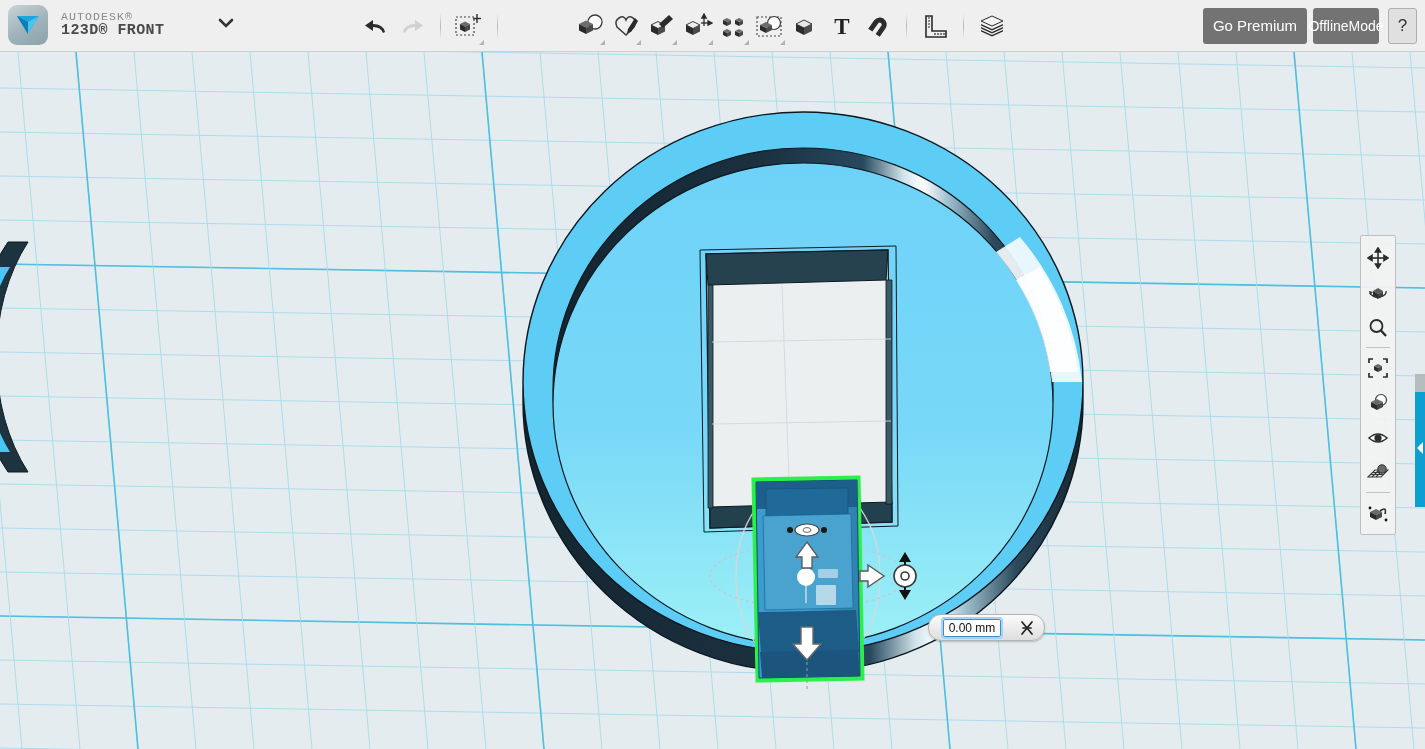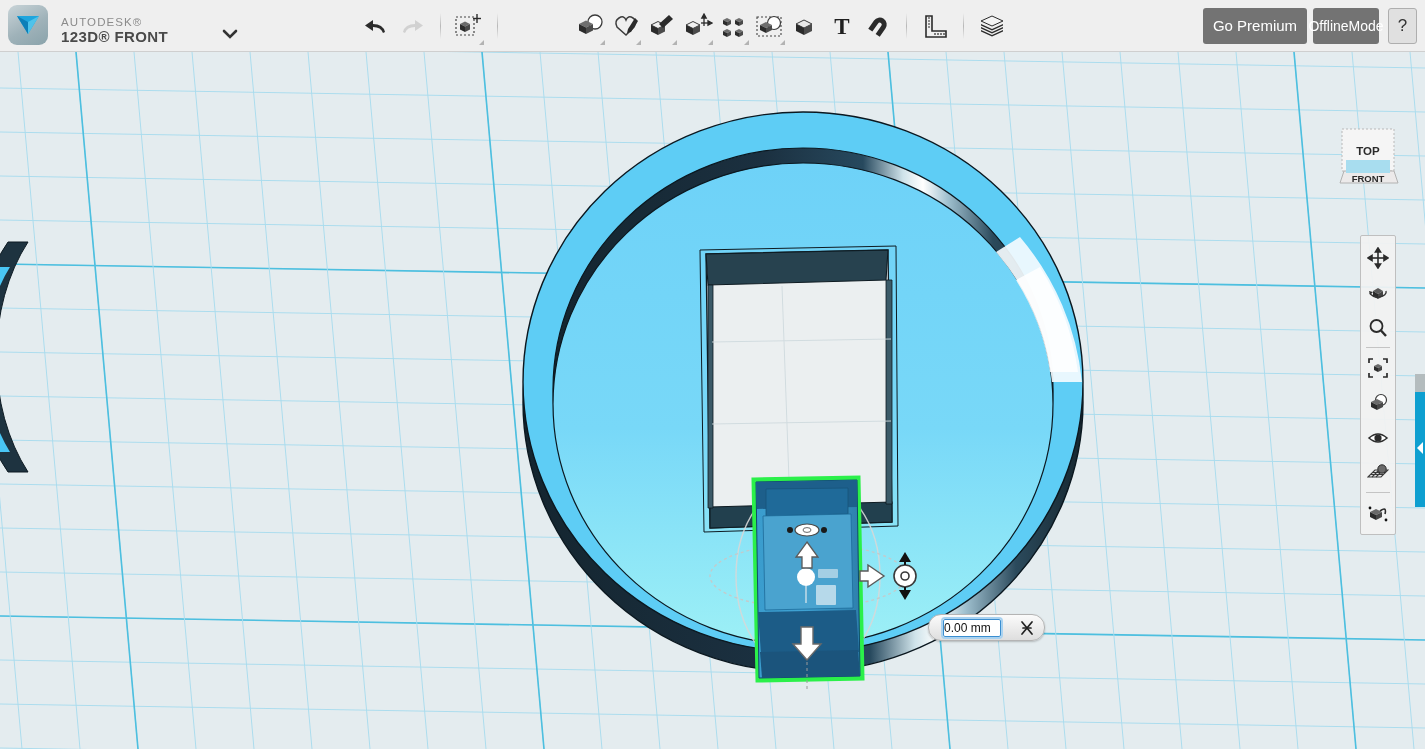--- a/index.html
+++ b/index.html
@@ -12,21 +12,21 @@
   #app { position: relative; width: 1425px; height: 749px; }
 
   
   #header {
     position: absolute; left: 0; top: 0;
     width: 1425px; height: 52px;
     background: #efefef;
     border-bottom: 1px solid #cfcfcf;
     z-index: 40;
   }
-  #brand { position: absolute; left: 8px; top: 5px; display: flex; align-items: flex-end; }
+  #brand { position: absolute; left: 8px; top: 5px; display: flex; align-items: center; font-family: Liberation Mono, monospace; }
   #logo-tile {
     width: 40px; height: 40px; border-radius: 9px;
     background: linear-gradient(150deg,#c9d4d8 0%, #9fb2b9 55%, #8aa3ab 100%);
     display: flex; align-items: center; justify-content: center;
   }
   #brand-text { margin-left: 13px; line-height: 1.08; }
   #brand-top { font-size: 11.5px; letter-spacing: 1.1px; color: #8b8b8b; }
   #brand-bottom { font-size: 15px; font-weight: bold; letter-spacing: .4px; color: #4a4a4a; }
   #brand-caret { margin-left: 52px; color: #3a3a3a; }
 
@@ -113,21 +113,21 @@
     height: 27px; display: flex; align-items: center;
     background: linear-gradient(to bottom,#fbfbfb,#dedede);
     border: 1px solid #b4b4b4; border-radius: 13px;
     padding: 0 5px 0 14px;
     box-shadow: 0 1px 2px rgba(0,0,0,.22);
   }
   #measure-input {
     width: 58px; height: 18px;
     font-family: "Liberation Sans", sans-serif;
     font-size: 12px; color: #111;
-    background: #fff; 
+    background: #fff; text-align: center;
     border: 1px solid #3b8ed0; border-radius: 2px;
     outline: 2px solid #a9d2f0; outline-offset: 0;
   }
   #measure-snap {
     margin-left: 14px; width: 24px; height: 22px;
     display: flex; align-items: center; justify-content: center;
     cursor: pointer;
   }
 </style>
 </head>
@@ -318,32 +318,20 @@
           <circle cx="905" cy="524" r="11" fill="#ffffff" stroke="#3a3a3a" stroke-width="1.6"></circle>
           <circle cx="905" cy="524" r="4" fill="none" stroke="#3a3a3a" stroke-width="1.6"></circle>
           <path d="M 905,500 L 911,510 L 899,510 Z" fill="#111"></path>
           <path d="M 905,548 L 911,538 L 899,538 Z" fill="#111"></path>
           <line x1="905" y1="508" x2="905" y2="513" stroke="#111" stroke-width="2"></line>
           <line x1="905" y1="535" x2="905" y2="540" stroke="#111" stroke-width="2"></line>
         </g>
       </g>
     </svg>
 
-    <div id="viewcube">
-      <svg width="72" height="78">
-
-        <polygon points="6,42 36,22 66,42 36,58" fill="none"></polygon>
-        <rect x="10" y="14" width="52" height="42" fill="#f5f5f5" stroke="#b9b9b9" stroke-width="1" stroke-dasharray="2 2"></rect>
-        <text x="36" y="40" text-anchor="middle" font-family="Liberation Sans, sans-serif" font-size="11.5" font-weight="bold" fill="#2a2a2a">TOP</text>
-
-        <polygon points="12,56 62,56 66,68 8,68" fill="#eceaea" stroke="#b2b2b2" stroke-width="1"></polygon>
-        <rect x="14" y="45" width="44" height="13" fill="#a8ddef"></rect>
-        <text x="36" y="67" text-anchor="middle" font-family="Liberation Sans, sans-serif" font-size="9.5" font-weight="bold" fill="#2a2a2a">FRONT</text>
-      </svg>
-    </div>
 
     <div id="navbar">
       <div class="nav-btn">
         <svg width="22" height="22" viewBox="0 0 22 22">
           <g stroke="#2b2b2b" stroke-width="1.6" fill="#2b2b2b">
             <line x1="11" y1="3" x2="11" y2="19"></line>
               <line x1="3" y1="11" x2="19" y2="11"></line>
             <polygon points="11,1 8.5,5 13.5,5"></polygon>
               <polygon points="11,21 8.5,17 13.5,17"></polygon>
             <polygon points="1,11 5,8.5 5,13.5"></polygon>

